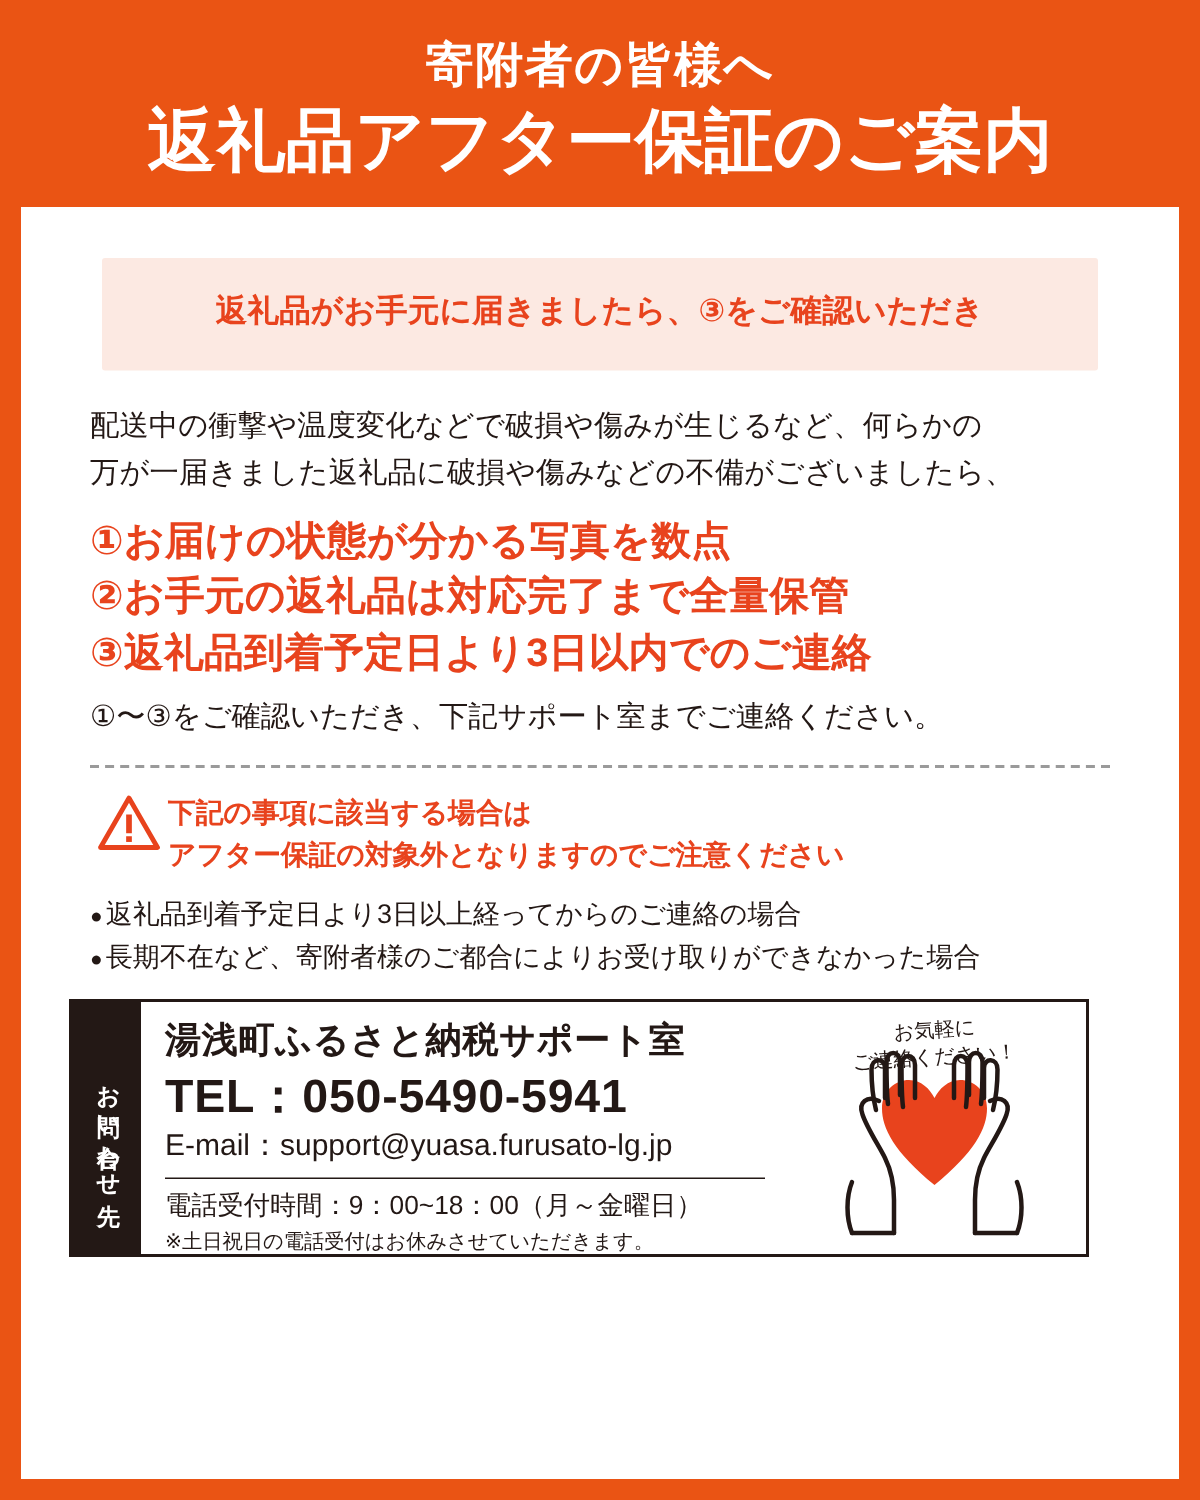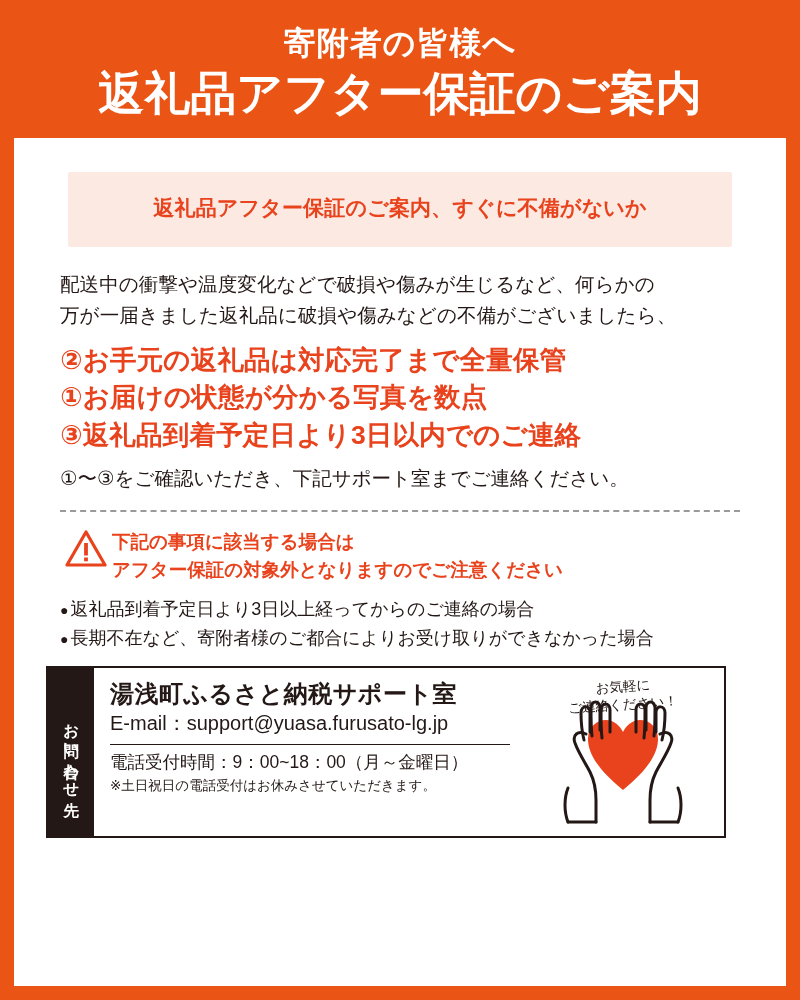--- a/index.html
+++ b/index.html
@@ -249,31 +249,31 @@
 <div class="page">
 
   <div class="header">
     <div class="header-sub">寄附者の皆様へ</div>
     <div class="header-title">返礼品アフター保証のご案内</div>
   </div>
 
   <div class="panel">
 
     <div class="notice">
-      <span class="notice-line">返礼品アフター保証のご案内、すぐに不備がないか</span>
+      <span class="notice-line">返礼品がお手元に届きましたら、③をご確認いただき</span>
     </div>
 
     <div class="body-text">
       <p>配送中の衝撃や温度変化などで破損や傷みが生じるなど、何らかの</p>
       <p>万が一届きました返礼品に破損や傷みなどの不備がございましたら、</p>
     </div>
 
     <div class="steps">
+      <div class="step">①お届けの状態が分かる写真を数点</div>
       <div class="step">②お手元の返礼品は対応完了まで全量保管</div>
-      <div class="step">①お届けの状態が分かる写真を数点</div>
       <div class="step">③返礼品到着予定日より3日以内でのご連絡</div>
     </div>
 
     <div class="closing">①〜③をご確認いただき、下記サポート室までご連絡ください。</div>
 
     <hr class="divider">
 
     <div class="warn">
       <div class="warn-icon">
         <svg width="42" height="38" viewBox="0 0 42 38" aria-hidden="true">
@@ -294,20 +294,21 @@
     </div>
 
   </div>
 
   <div class="contact">
     <div class="contact-tab">
       <span>お問い合わせ先</span>
     </div>
     <div class="contact-main">
       <div class="org-name">湯浅町ふるさと納税サポート室</div>
+      <div class="tel">TEL：050-5490-5941</div>
       <div class="email">E-mail：support@yuasa.furusato-lg.jp</div>
       <hr class="contact-rule">
       <div class="hours">電話受付時間：9：00~18：00（月～金曜日）</div>
       <div class="hours-note">※土日祝日の電話受付はお休みさせていただきます。</div>
 
       <div class="illus">
         <div class="illus-caption">
           <span class="cap1">お気軽に</span>
           <span class="cap2">ご連絡ください！</span>
         </div>

